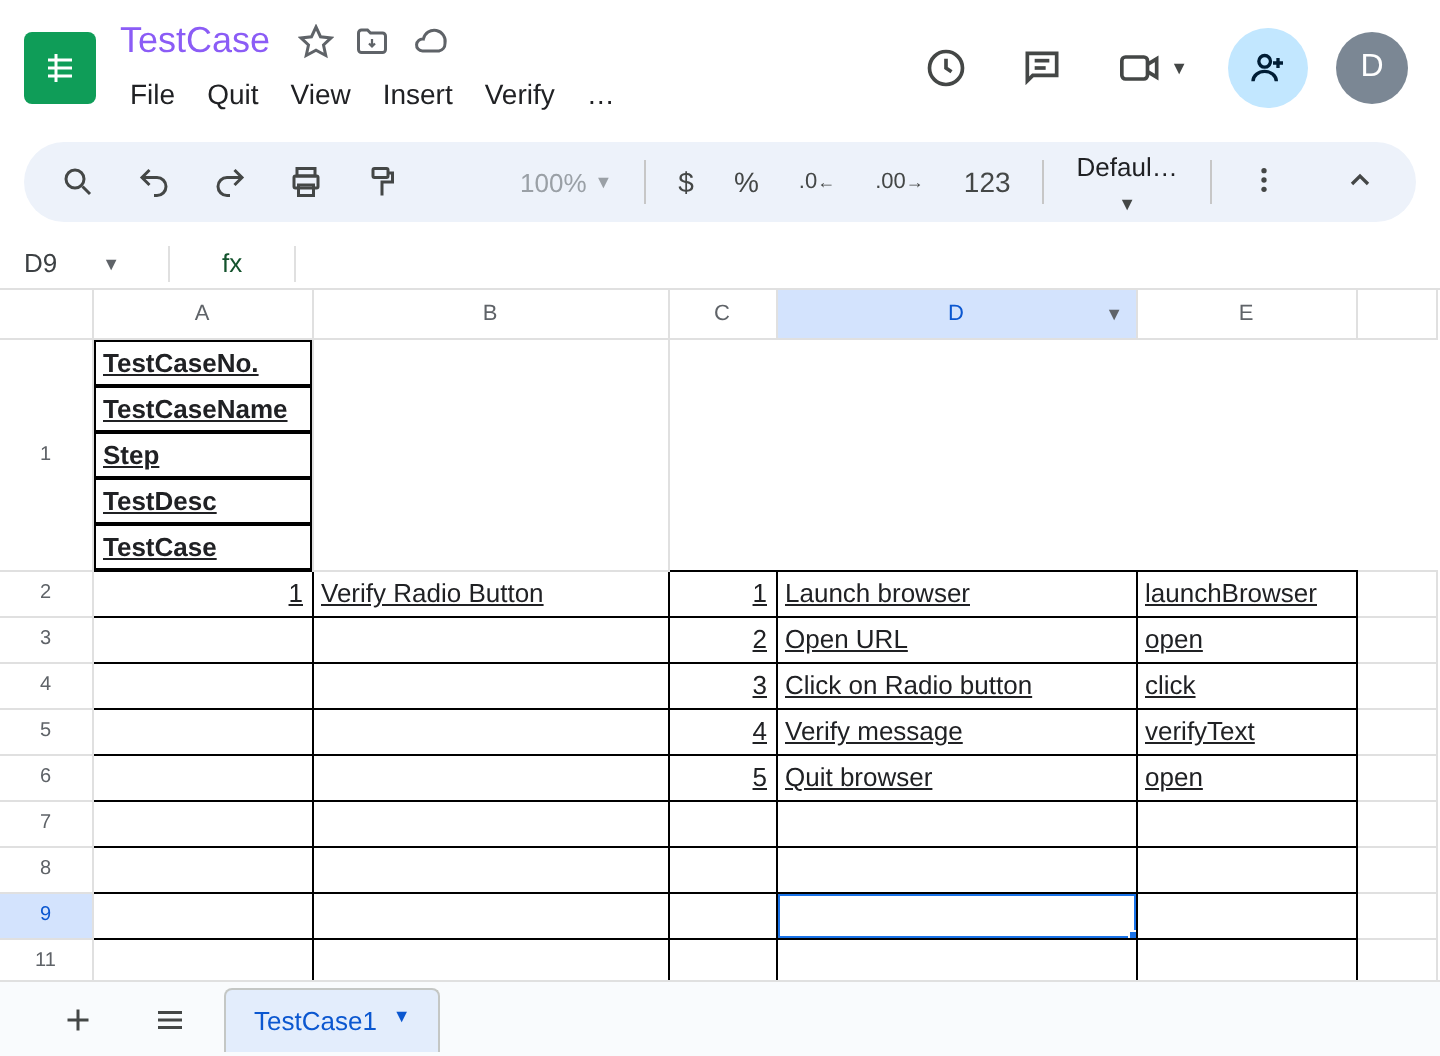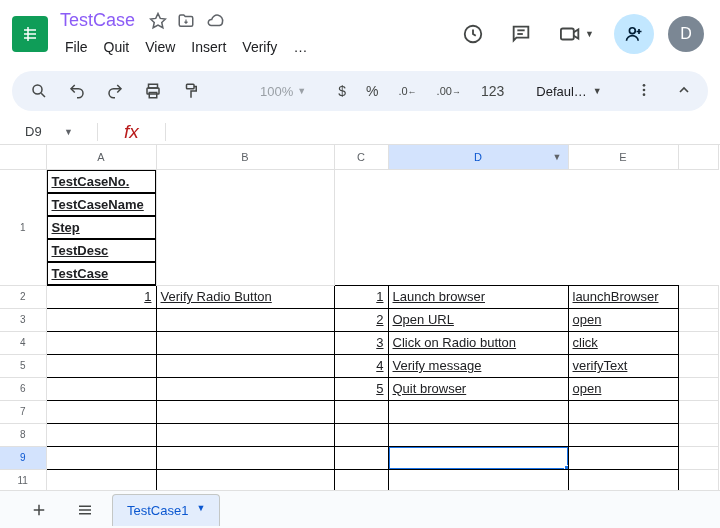--- a/index.html
+++ b/index.html
@@ -19,30 +19,30 @@
     .header-icon { color: #5f6368; cursor: pointer; display: flex; align-items: center; padding: 6px; border-radius: 50%; }
     .share-btn { width: 40px; height: 40px; border-radius: 50%; background: #c2e7ff; display: flex; align-items: center; justify-content: center; cursor: pointer; }
     .avatar { width: 36px; height: 36px; border-radius: 50%; background: #7b8794; color: #fff; display: flex; align-items: center; justify-content: center; font-size: 16px; cursor: pointer; }
 
     
     .toolbar-wrap { padding: 8px 12px; }
     .toolbar { background: #edf2fa; border-radius: 24px; padding: 4px 10px; display: flex; align-items: center; gap: 4px; height: 40px; }
     .tb-btn { padding: 6px 8px; color: #444746; cursor: pointer; display: flex; align-items: center; border-radius: 4px; font-size: 14px; }
     .tb-sep { width: 1px; height: 22px; background: #c7c7c7; margin: 0 4px; }
     .tb-zoom { color: #9aa0a6; display: flex; align-items: center; gap: 4px; padding: 6px 8px; margin-left: 40px; }
-    .tb-font { display: flex; align-items: center; gap: 6px; padding: 6px 8px; cursor: pointer; }
+    .tb-font { display: flex; align-items: center; gap: 6px; padding: 6px 8px; cursor: pointer; flex-direction: column; }
     .tb-more { padding: 6px 10px; cursor: pointer; }
     .tb-collapse { margin-left: auto; padding: 6px 10px; cursor: pointer; color: #5f6368; }
 
     
-    .formula-row { display: flex; align-items: center; border-bottom: 1px solid #e0e0e0; height: 26px; padding: 0 21px; gap: 20px; }
+    .formula-row { display: flex; align-items: center; border-bottom: 1px solid #e0e0e0; height: 26px; padding: 0 8px; gap: 20px; }
     .name-box { font-size: 13px; color: #3c4043; width: 56px; padding: 0 4px; display: flex; align-items: center; justify-content: space-between; }
     .name-box-arrow { color: #5f6368; font-size: 9px; }
     .fx-sep { width: 1px; height: 18px; background: #e0e0e0; }
-    .fx-label { color: #b91c1c; font-style: italic; font-size: 19px; padding: 0 6px; }
+    .fx-label { color: #14532d; font-size: 13px; padding: 0 6px; }
     .fx-input { flex: 1; border: none; outline: none; font-size: 13px; }
 
     
     .grid-wrap { position: relative; overflow: hidden; }
     table.grid { border-collapse: collapse; table-layout: fixed; }
     .col-rowhdr { width: 46px; }
     .col-A { width: 110px; }
     .col-B { width: 178px; }
     .col-C { width: 54px; }
     .col-D { width: 180px; }

